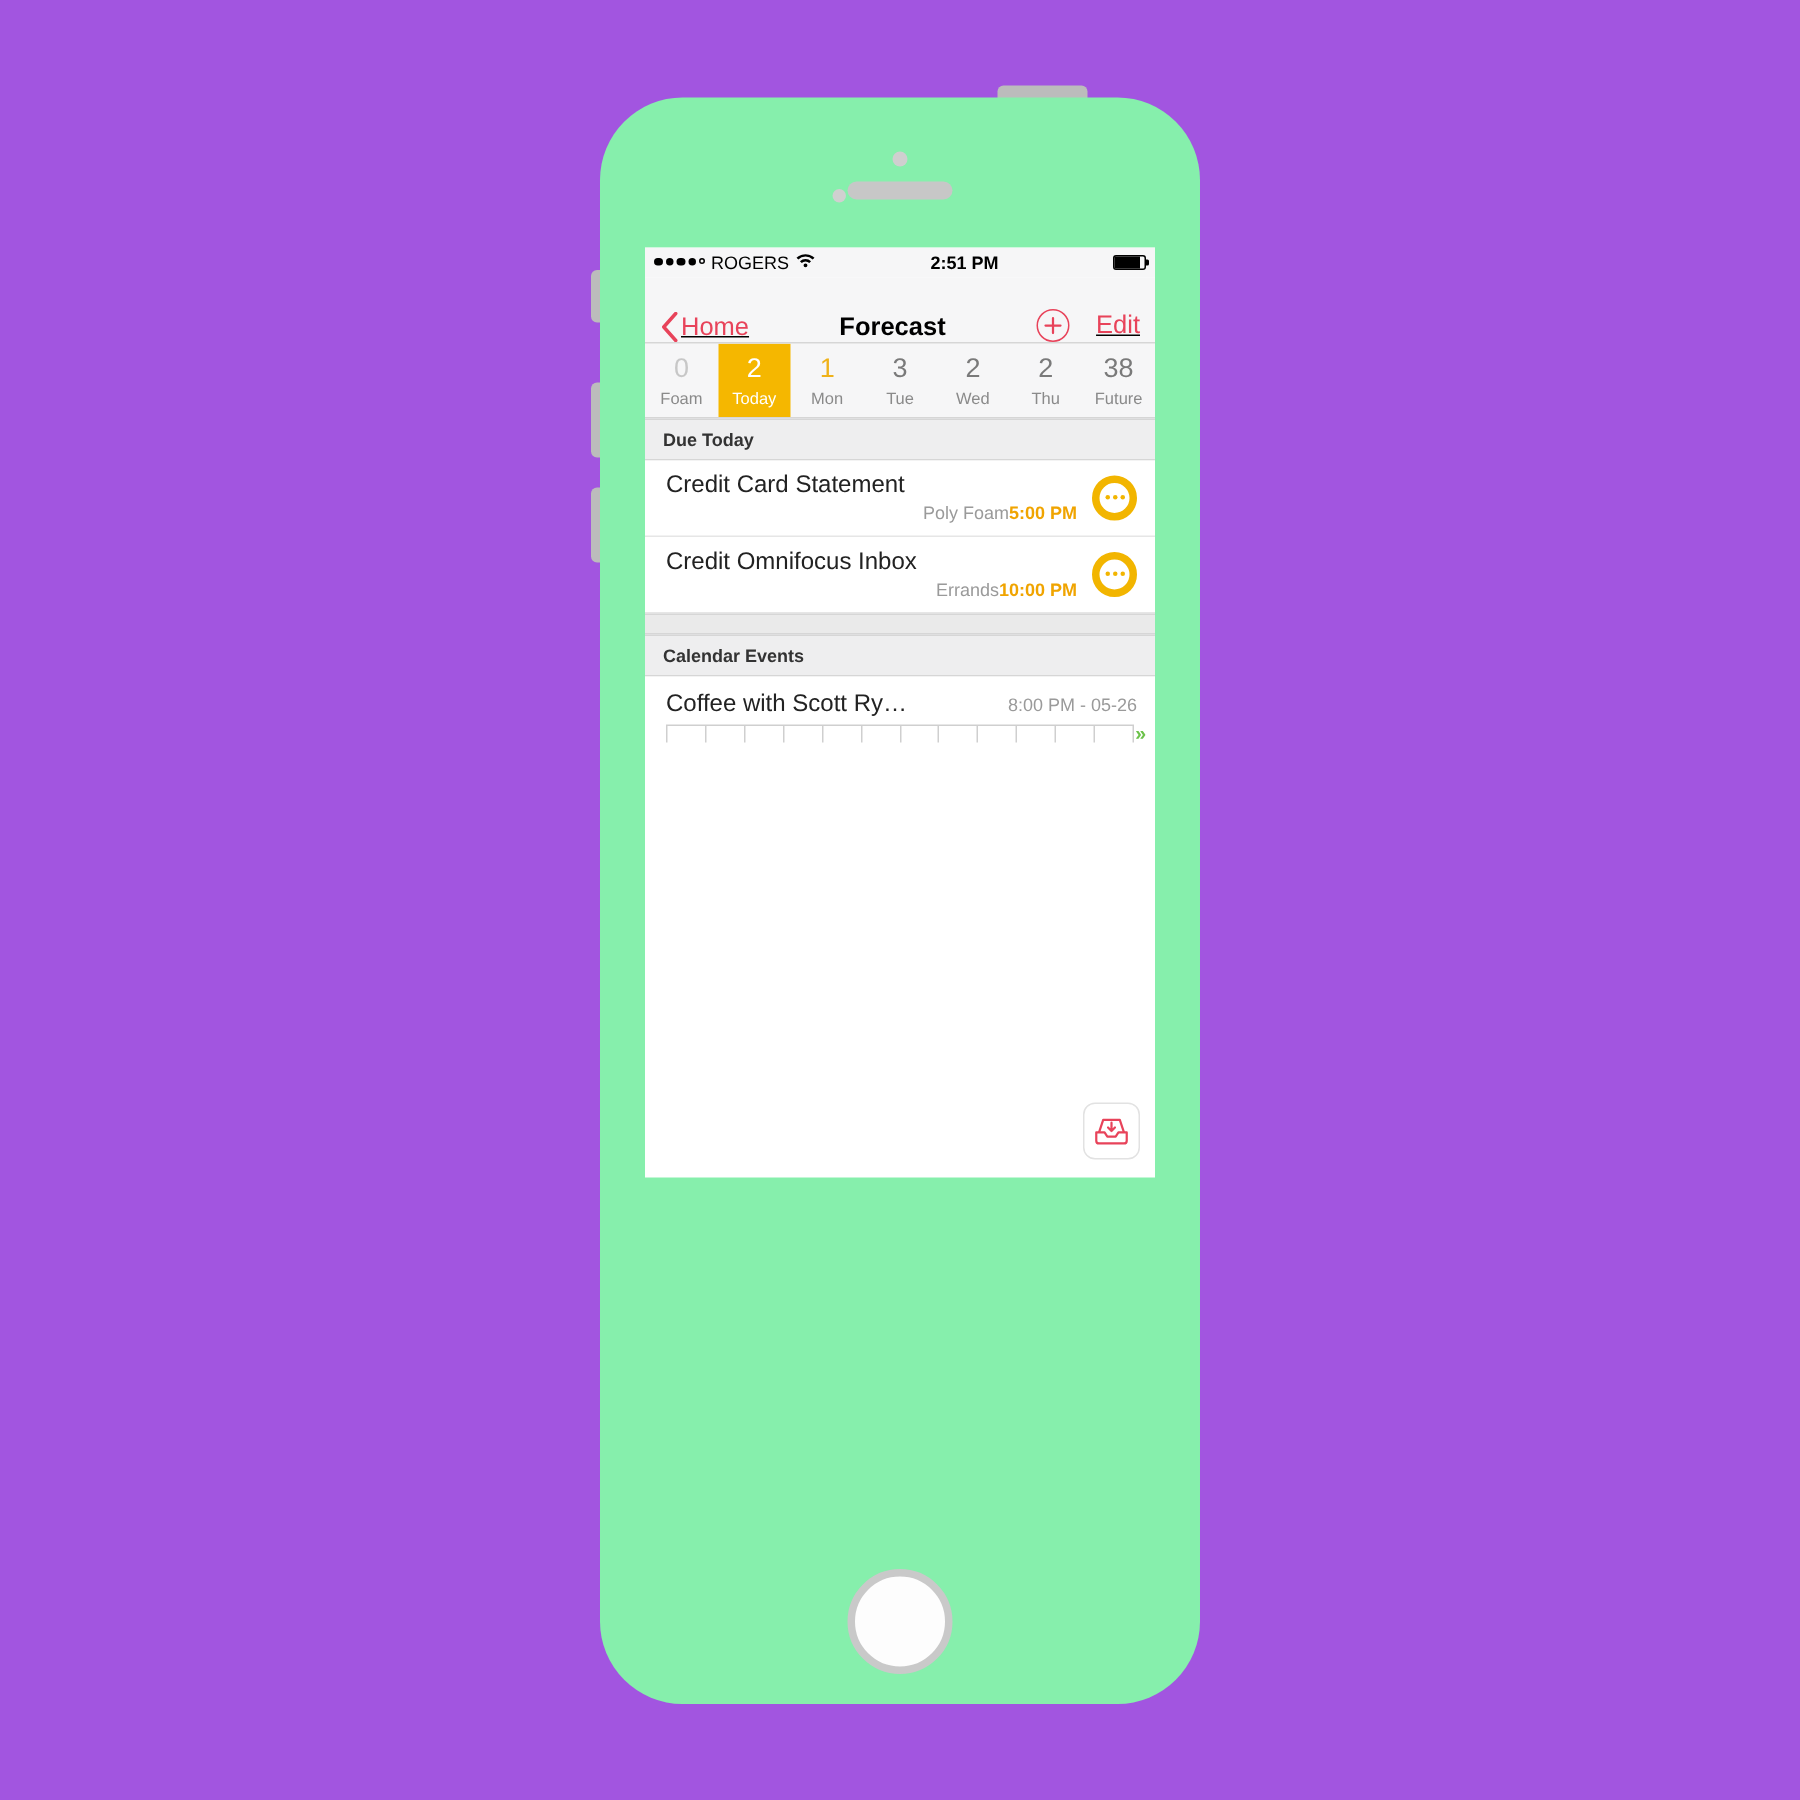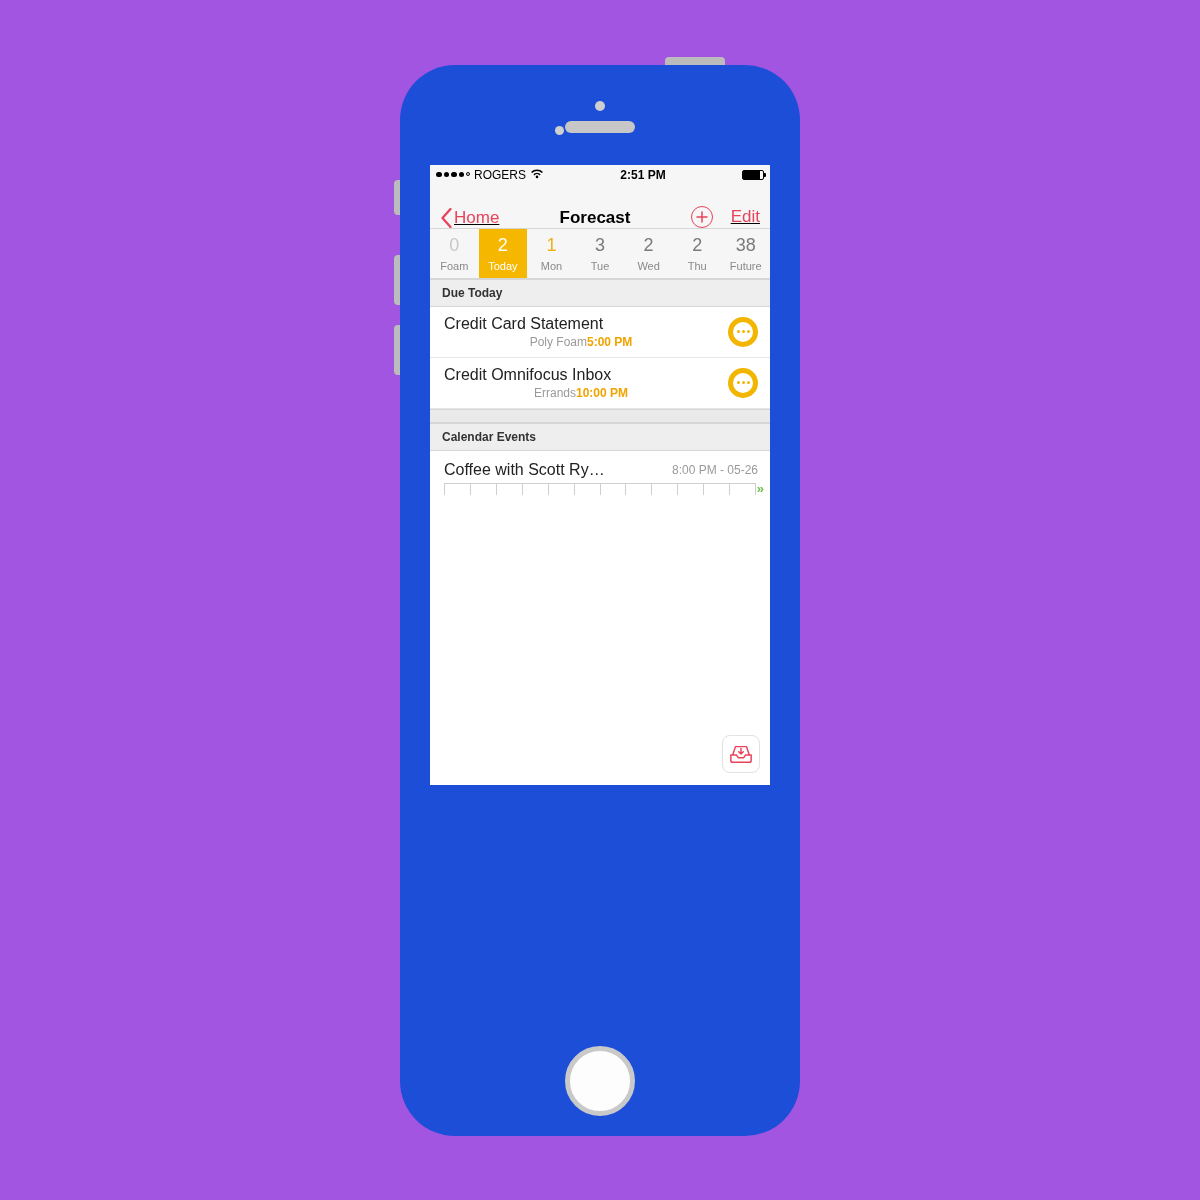--- a/index.html
+++ b/index.html
@@ -6,21 +6,21 @@
   body {
     width: 1200px; height: 1200px;
     background: #a255e0;
     font-family: -apple-system, "Helvetica Neue", Helvetica, Arial, sans-serif;
     display: flex; align-items: center; justify-content: center;
     -webkit-font-smoothing: antialiased;
   }
   .phone-wrap { position: relative; }
   .phone {
     width: 400px; height: 1071px;
-    background: #1d4ed8;
+    background: #86efac;
     border-radius: 55px;
     position: relative;
     overflow: hidden;
   }
   .btn-side {
     position: absolute; background: #bcbcbc;
   }
   .btn-power { top: -8px; right: 75px; width: 60px; height: 12px; border-radius: 4px 4px 0 0; }
   .btn-mute  { top: 115px; left: -6px; width: 10px; height: 35px; border-radius: 4px 0 0 4px; }
   .btn-volup { top: 190px; left: -6px; width: 10px; height: 50px; border-radius: 4px 0 0 4px; }
@@ -96,21 +96,21 @@
   }
   .gap-bar { height:14px; background:#eaeaea; border-top:1px solid #d6d6d6; border-bottom:1px solid #d6d6d6;}
 
   
   .task {
     display:flex; align-items:center; padding:8px 12px 8px 14px; border-bottom:1px solid #e6e6e6;
     background:#fff;
   }
   .task .txt { flex:1; min-width:0; }
   .task .title2 { font-size:16px; color:#222; font-weight:400; margin-bottom:2px;}
-  .task .meta { display:flex; justify-content:center; font-size:12px;}
+  .task .meta { display:flex; justify-content:flex-end; font-size:12px;}
   .task .proj { color:#9a9a9a; }
   .task .time { color:#f0a400; font-weight:600; }
   .status-ring {
     width:30px;height:30px;border-radius:50%;border:5px solid #f2b500;
     margin-left:10px; display:flex;align-items:center;justify-content:center; flex-shrink:0;
   }
   .status-ring .dots { display:flex; gap:2px;}
   .status-ring .dots span{width:3px;height:3px;border-radius:50%;background:#f2b500;}
 
   

